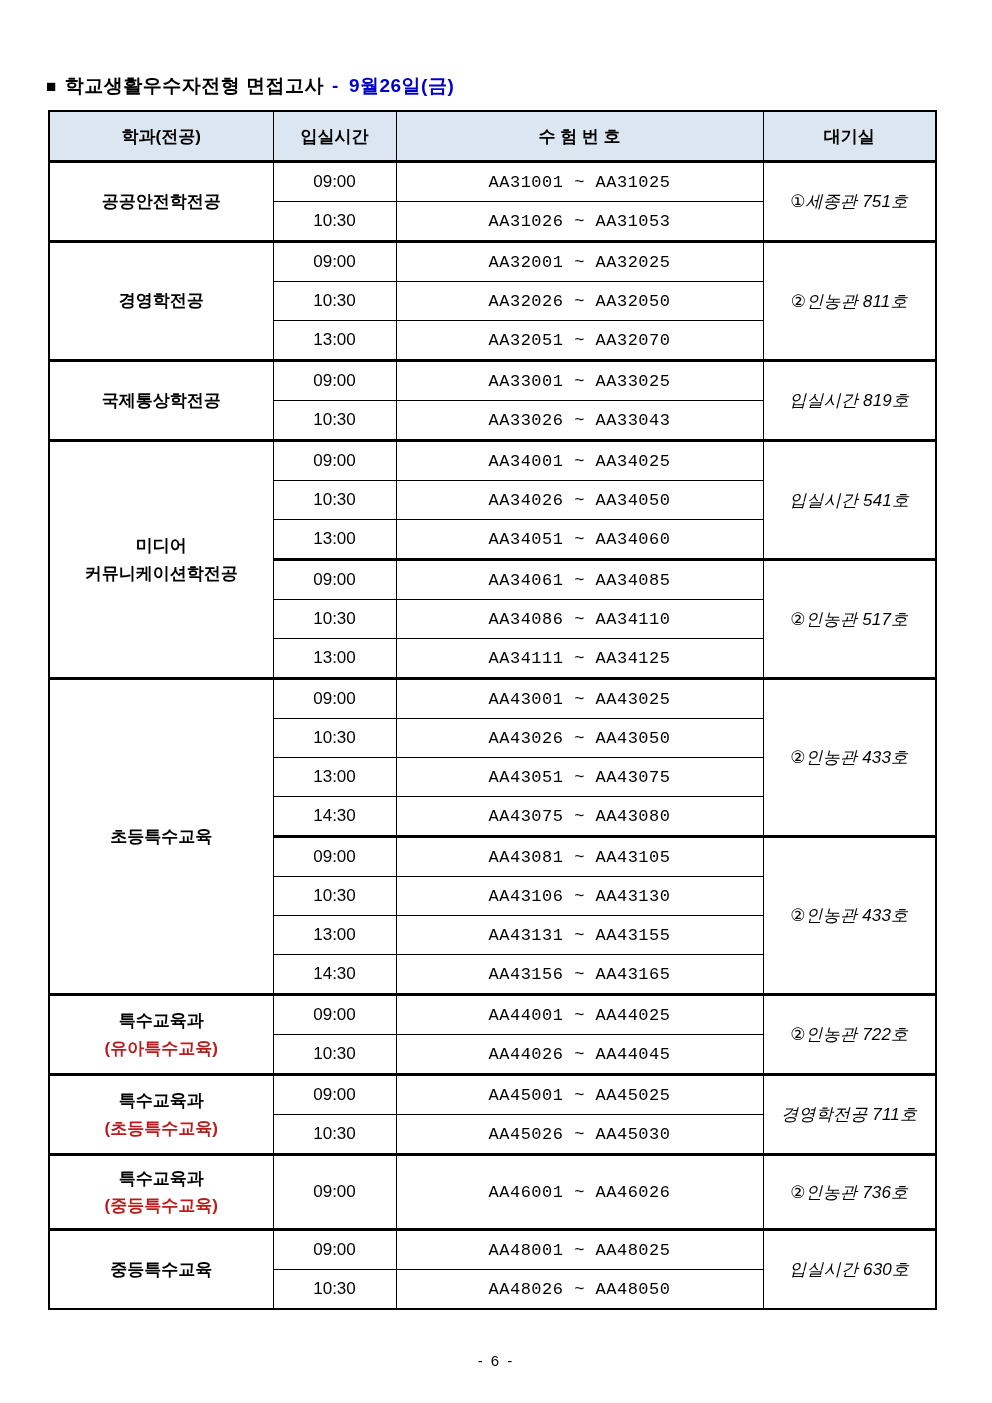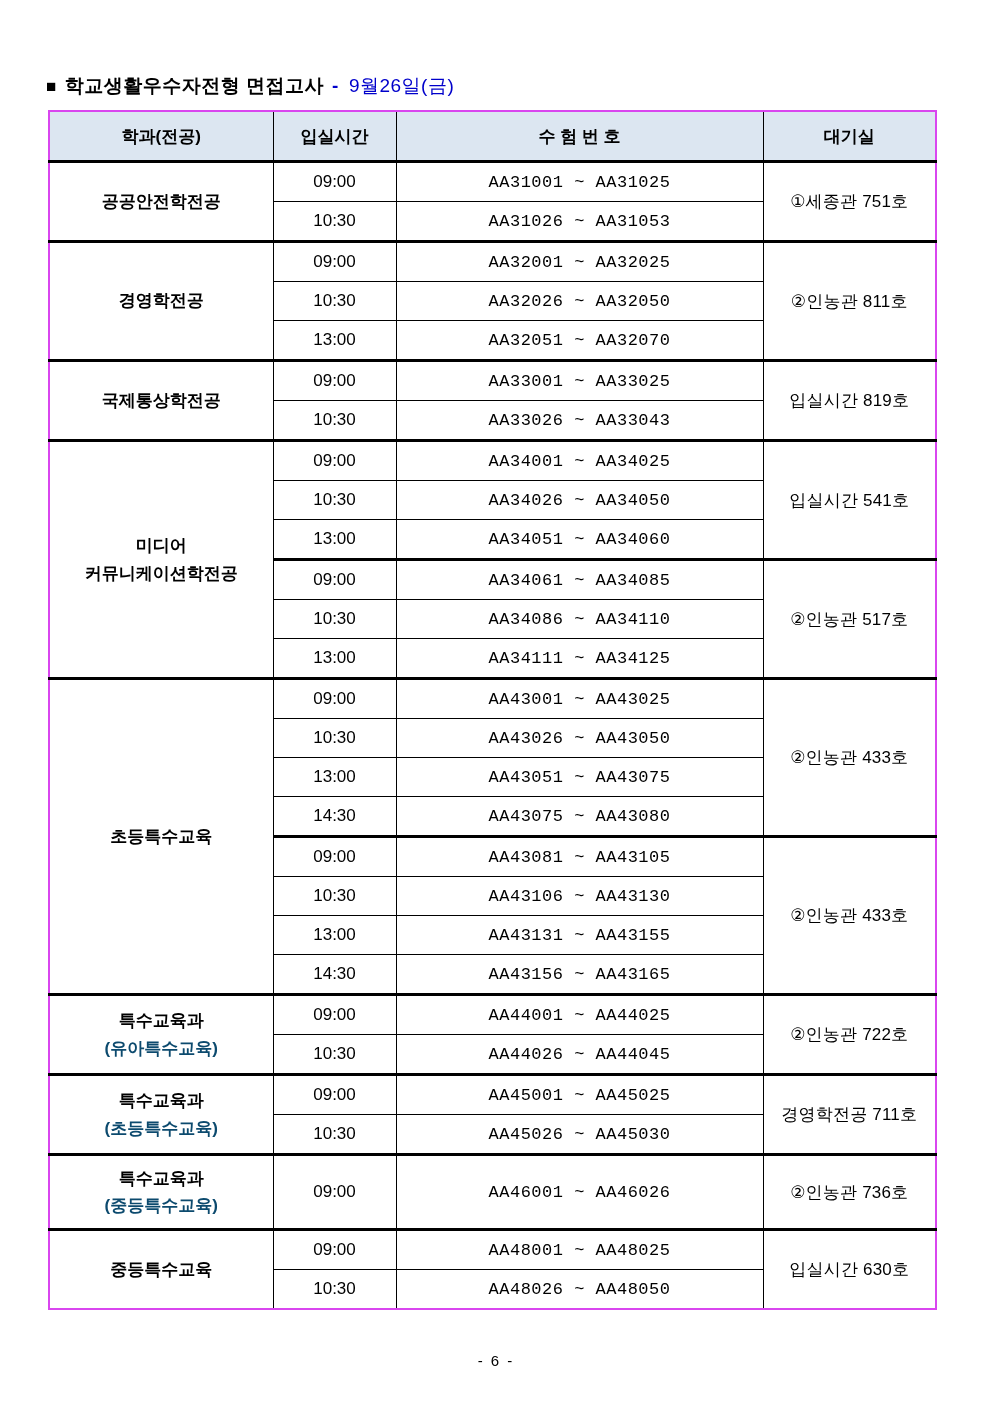--- a/index.html
+++ b/index.html
@@ -15,30 +15,30 @@
     position: absolute;
     left: 46px;
     top: 73px;
     font-size: 19px;
     font-weight: bold;
     letter-spacing: 0.5px;
     white-space: nowrap;
   }
   .doc-title .bullet { font-size: 17px; margin-right: 8px; }
   .doc-title .sep { color: #0000cb; margin: 0 10px 0 8px; font-weight: bold; }
-  .doc-title .date { color: #0000cb; font-weight: normal; }
+  .doc-title .date { color: #0000cb; font-weight: bold; }
 
   table.exam-table {
     position: absolute;
     left: 48px;
     top: 110px;
     width: 887px;
     border-collapse: collapse;
     table-layout: fixed;
-    border: 2px solid #d946ef;
+    border: 2px solid #000000;
   }
   .exam-table th, .exam-table td {
     border: 1px solid #000;
     text-align: center;
     vertical-align: middle;
     font-size: 17px;
     padding: 0 2px;
     overflow: hidden;
   }
   .exam-table th {
@@ -46,23 +46,23 @@
     height: 48px;
     font-weight: bold;
     border-bottom: 3px solid #000;
   }
   .exam-table td { height: 38px; font-weight: 500; }
   tr.section-start > td { border-top: 3px solid #000; }
   tr.group-start > td { border-top: 3px solid #000; }
   tr.tall-row > td { height: 72px; }
   td.dept-cell { font-weight: 500; line-height: 1.6; }
   td.dept-cell .dept-line { display: block; font-weight: bold; }
-  td.dept-cell .blue { color: #0c4a6e; font-weight: bold; }
+  td.dept-cell .blue { color: #b91c1c; font-weight: bold; }
   td.num-cell { letter-spacing: 0.5px; font-family: Liberation Mono, monospace; }
-  td.room-cell { letter-spacing: 0.2px; }
+  td.room-cell { letter-spacing: 0.2px; font-style: italic; }
 
   .page-number {
     position: absolute;
     left: 0;
     top: 1352px;
     width: 100%;
     text-align: center;
     font-size: 15px;
     letter-spacing: 2px;
   }

